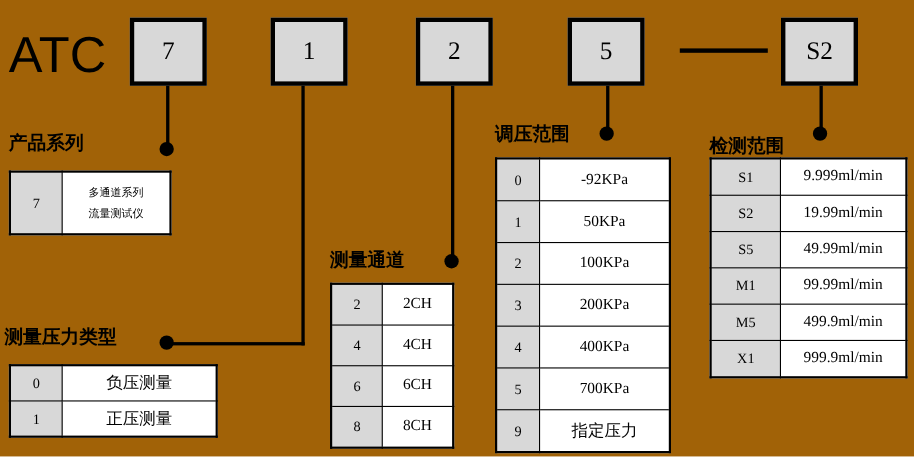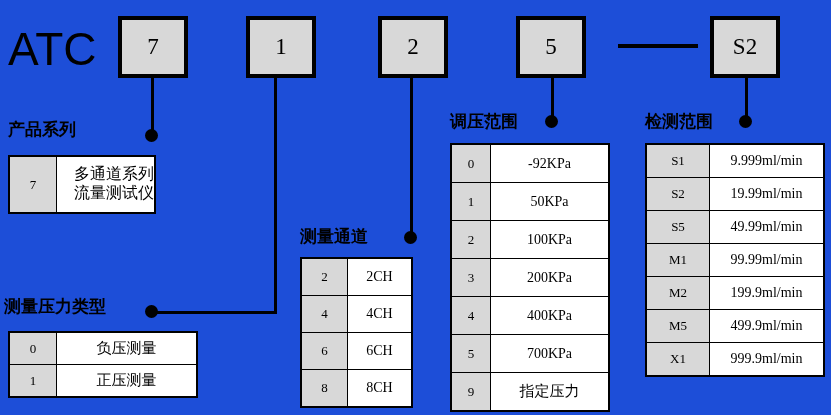--- a/index.html
+++ b/index.html
@@ -4,21 +4,21 @@
 <style>
   html, body {
     margin: 0;
     padding: 0;
     background: #ffffff;
   }
   #canvas {
     position: relative;
     width: 831px;
     height: 415px;
-    background: #1d4ed8;
+    background: #a16207;
     overflow: hidden;
     font-family: "Liberation Serif", serif;
   }
 
   
   .prefix-text {
     position: absolute;
     font-family: "Liberation Sans", sans-serif;
     font-size: 46px;
     line-height: 46px;
@@ -98,24 +98,23 @@
     background: #ffffff;
     font-family: "Liberation Serif", serif;
     font-size: 14px;
   }
   .opt-table td.desc.cjk {
     font-family: "DejaVu Sans", sans-serif;
     font-size: 15px;
     margin-top: 28px;
   }
   .opt-table td.desc.cjk-multi {
-    font-family: Liberation Mono, monospace;
-    font-size: 16px;
+    font-family: Liberation Sans, sans-serif;
+    font-size: 10px;
     line-height: 19px;
-    text-align: right;
   }
 </style>
 </head>
 <body>
 
 <div id="canvas">
 
   <div class="prefix-text" style="left:8px; top:26px;">ATC</div>
 
   <div class="code-box" style="left:118px; top:16px; width:70px; height:62px;">7</div>
@@ -219,44 +218,40 @@
         <td class="code" style="height:37px;">5</td>
         <td class="desc">700KPa</td>
       </tr>
       <tr>
         <td class="code" style="height:37px;">9</td>
         <td class="desc cjk">指定压力</td>
       </tr>
     </tbody>
   </table>
 
-  <div class="group-label" style="left:645px; top:113px;">检测范围</div>
+  <div class="group-label" style="left:645px; top:124px;">检测范围</div>
   <table class="opt-table" style="left:645px; top:143px; width:180px;">
     <tbody>
       <tr>
         <td class="code" style="width:62px; height:32px;">S1</td>
         <td class="desc">9.999ml/min</td>
       </tr>
       <tr>
         <td class="code" style="height:32px;">S2</td>
         <td class="desc">19.99ml/min</td>
       </tr>
       <tr>
         <td class="code" style="height:32px;">S5</td>
         <td class="desc">49.99ml/min</td>
       </tr>
       <tr>
         <td class="code" style="height:32px;">M1</td>
         <td class="desc">99.99ml/min</td>
       </tr>
       <tr>
-        <td class="code" style="height:32px;">M2</td>
-        <td class="desc">199.9ml/min</td>
-      </tr>
-      <tr>
         <td class="code" style="height:32px;">M5</td>
         <td class="desc">499.9ml/min</td>
       </tr>
       <tr>
         <td class="code" style="height:32px;">X1</td>
         <td class="desc">999.9ml/min</td>
       </tr>
     </tbody>
   </table>
 

